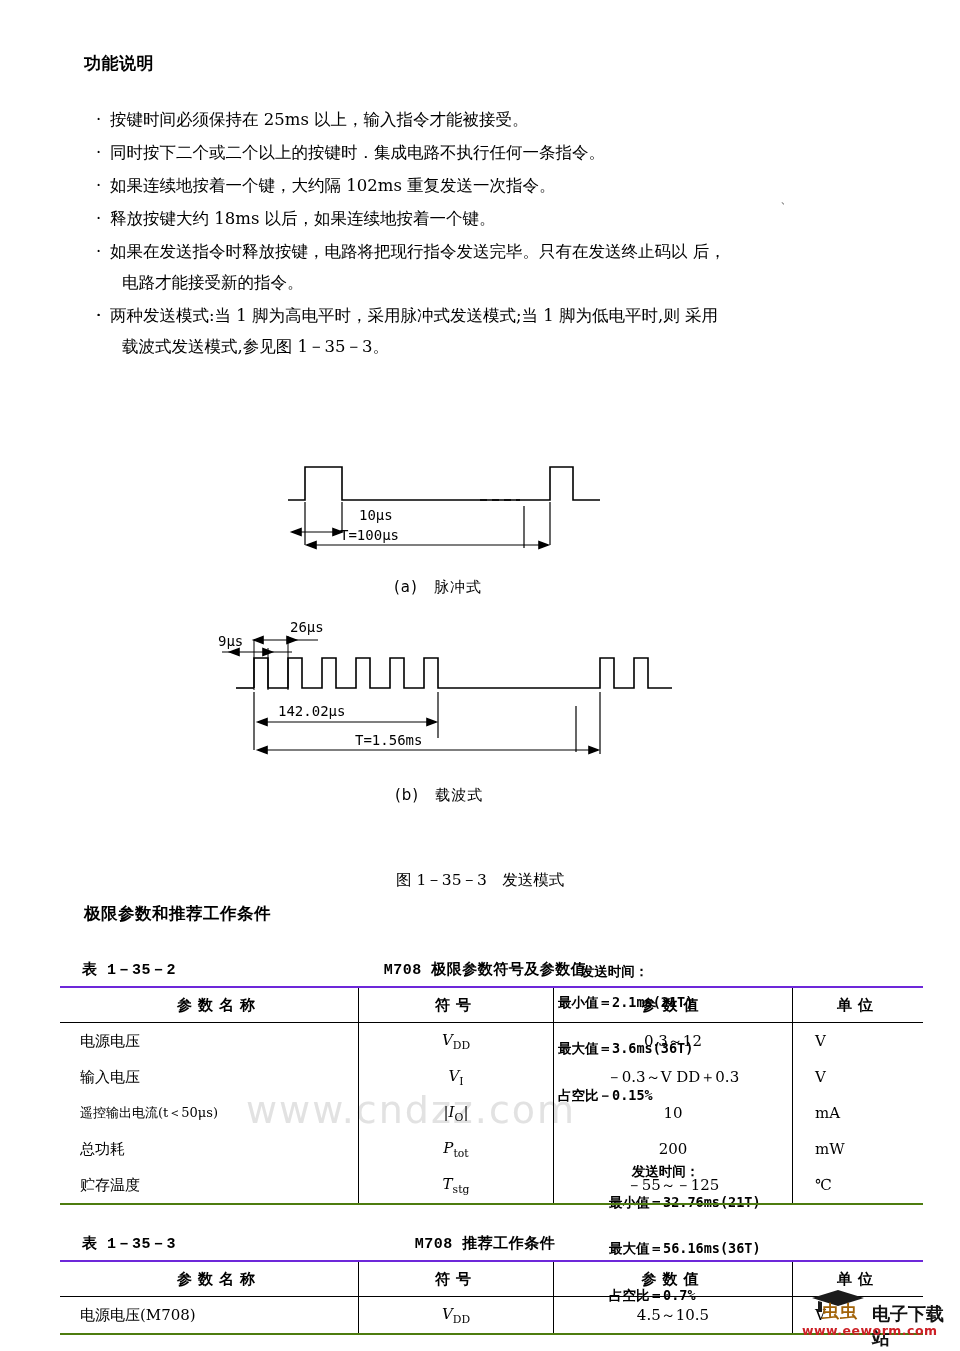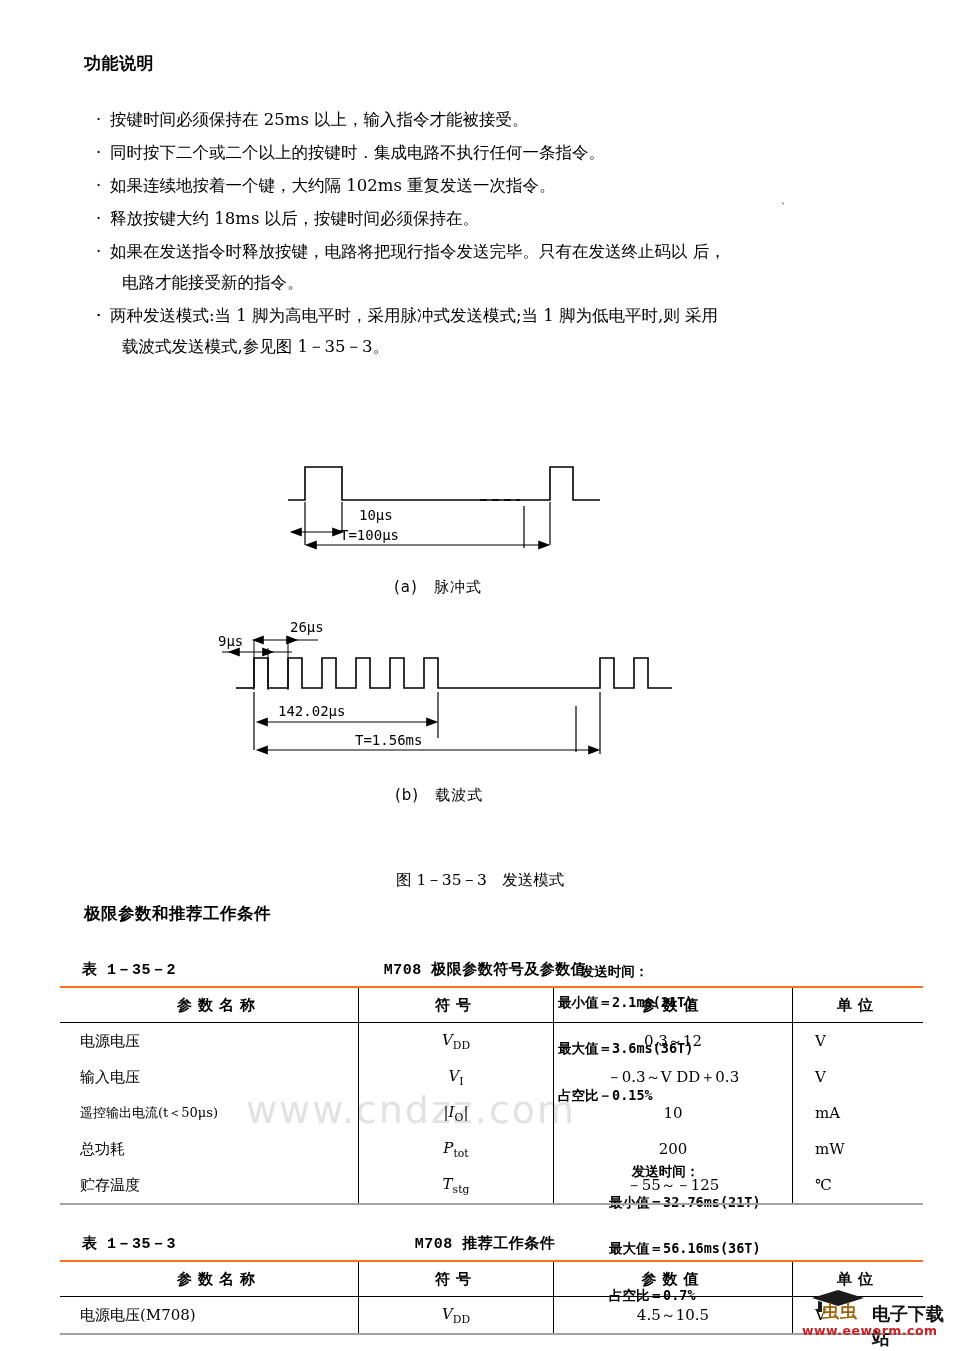--- a/index.html
+++ b/index.html
@@ -145,30 +145,30 @@
   table.spec th, table.spec td {
     border-left: 1px solid #000;
     padding: 0;
     height: 36px;
     vertical-align: middle;
   }
   table.spec th:first-child, table.spec td:first-child {
     border-left: none;
   }
   table.spec thead th {
-    border-top: 2px solid #f97316;
+    border-top: 2px solid #6d28d9;
     border-bottom: 1px solid #000;
     font-family: Liberation Serif, serif;
     font-weight: bold;
     letter-spacing: 6px;
     text-align: center;
     height: 34px;
   }
   table.spec tbody tr:last-child td {
-    border-bottom: 2px solid #a3a3a3;
+    border-bottom: 2px solid #4d7c0f;
   }
   .c-name { width: 278px; text-align: left; padding-left: 20px !important; }
   .c-sym  { width: 194px; text-align: center; }
   .c-val  { width: 238px; text-align: center; margin-top: 36px; }
   .c-unit { width: 130px; text-align: left; padding-left: 22px !important; }
 
   .sym { font-style: italic; font-family: "DejaVu Serif", "Liberation Serif", serif; }
   .sym sub { font-style: normal; font-size: 0.72em; }
   .small-inline { font-size: 13px; }
 
@@ -227,21 +227,21 @@
     <div class="bullet">
       <span class="dot">·</span>
       <span>同时按下二个或二个以上的按键时．集成电路不执行任何一条指令。</span>
     </div>
     <div class="bullet">
       <span class="dot">·</span>
       <span>如果连续地按着一个键，大约隔 102ms 重复发送一次指令。</span>
     </div>
     <div class="bullet">
       <span class="dot">·</span>
-      <span>释放按键大约 18ms 以后，按键时间必须保持在。</span>
+      <span>释放按键大约 18ms 以后，如果连续地按着一个键。</span>
     </div>
     <div class="bullet">
       <span class="dot">·</span>
       <span>如果在发送指令时释放按键，电路将把现行指令发送完毕。只有在发送终止码以 后，</span>
       <span class="l2">电路才能接受新的指令。</span>
     </div>
     <div class="bullet">
       <span class="dot">·</span>
     </div>
     <div class="bullet">

